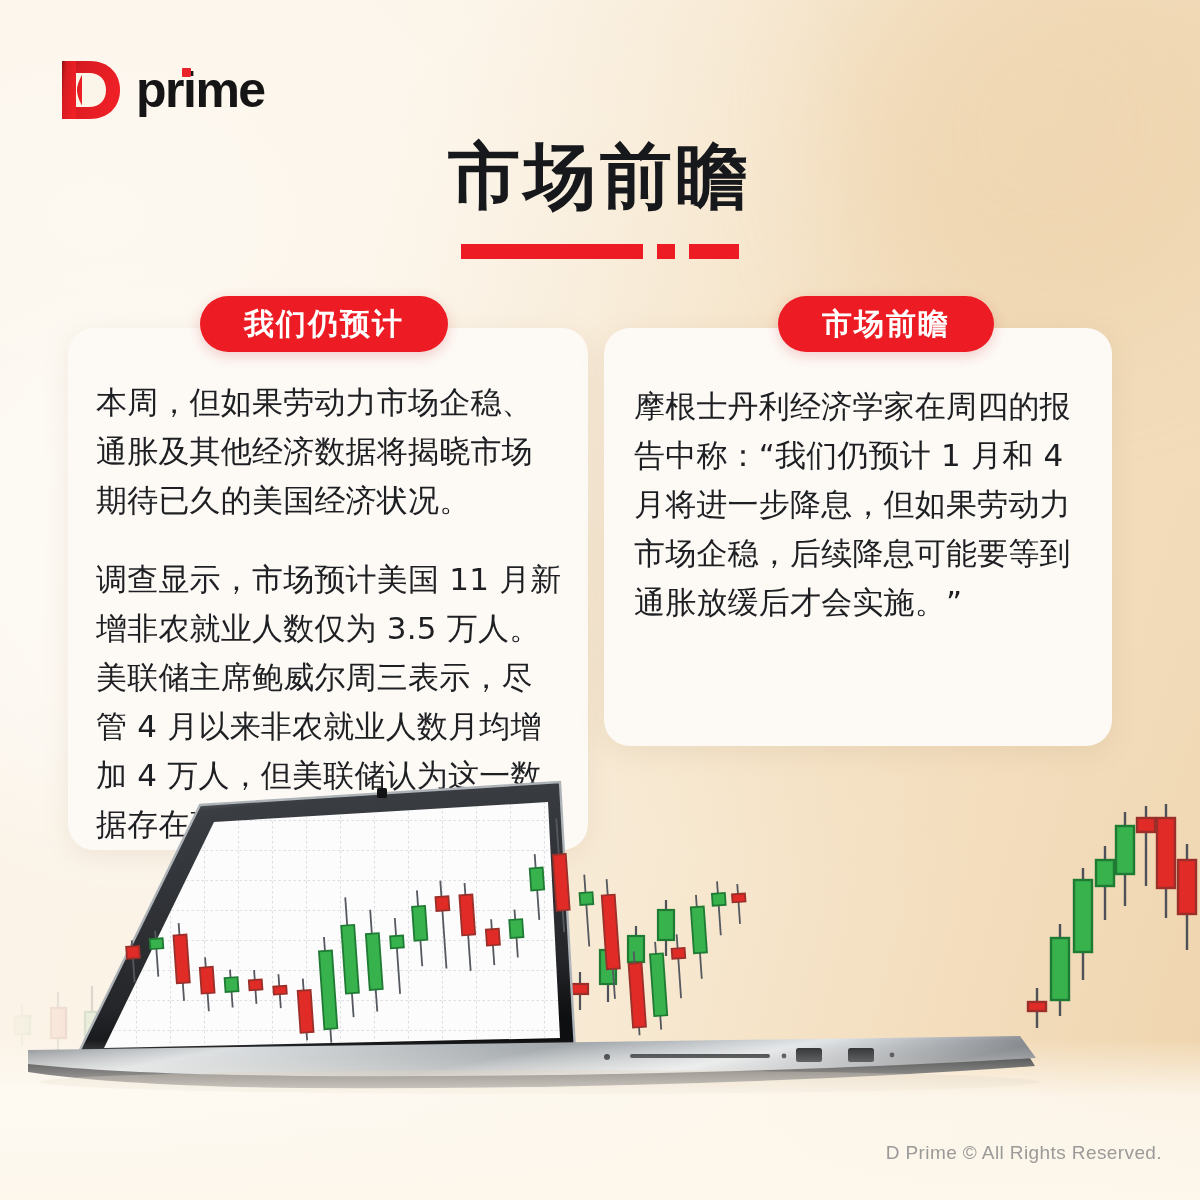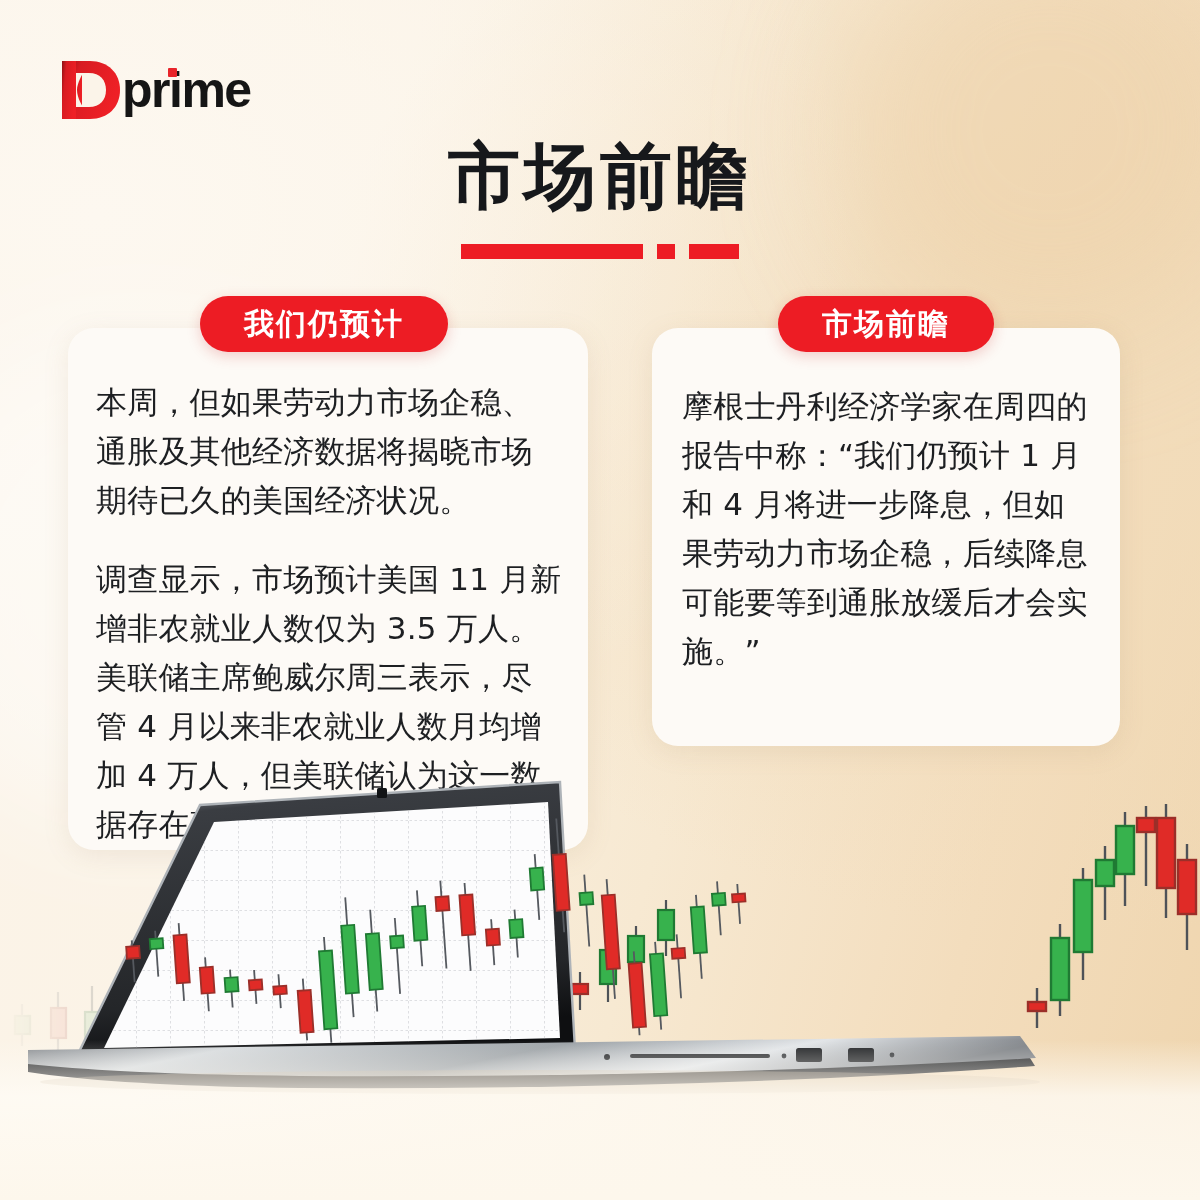--- a/index.html
+++ b/index.html
@@ -46,20 +46,21 @@
   .blob-a { left: -120px; top: 320px; width: 520px; height: 520px; background: rgba(255,255,255,.42); }
   .blob-b { right: -60px;  top: -80px; width: 420px; height: 420px; background: rgba(236,205,162,.40); }
 
   
   #logo {
     position: absolute;
     left: 56px;
     top: 58px;
     display: flex;
     align-items: center;
+    gap: 14px;
     height: 64px;
   }
   .logo-mark { width: 66px; height: 62px; display: block; }
   .logo-word {
     font-size: 50px;
     font-weight: 700;
     letter-spacing: -1.5px;
     color: #151515;
     line-height: 1;
     position: relative;
@@ -102,21 +103,21 @@
   #title-underline i.seg-short { width: 50px; }
 
   
   .card {
     position: absolute;
     background: #fdfaf6;
     border-radius: 26px;
     box-shadow: 0 6px 26px rgba(160,130,95,.13);
   }
   #card-left  { left: 68px;  top: 328px; width: 520px; height: 522px; }
-  #card-right { left: 652px; top: 328px; width: 468px; height: 418px; }
+  #card-right { left: 604px; top: 328px; width: 508px; height: 418px; }
 
   .card-body {
     padding: 52px 30px 0 30px;
     font-size: 31px;
     line-height: 1.58;
     color: #1d1f22;
     font-family: "DejaVu Sans", "Liberation Sans", sans-serif;
     font-weight: 500;
     letter-spacing: .2px;
   }
@@ -408,14 +409,15 @@
       <rect x="796" y="288" width="26" height="14" rx="2.5" fill="#1d1f22"></rect>
       <rect x="848" y="288" width="26" height="14" rx="2.5" fill="#1d1f22"></rect>
       <circle cx="892" cy="295" r="2.4" fill="#33363a"></circle>
 
       <ellipse cx="540" cy="322" rx="500" ry="12" fill="#c9b498" opacity="0.35"></ellipse>
     </g>
   </svg>
 
   <div class="bg-sheen"></div>
 
+  <div id="footer">D Prime © All Rights Reserved.</div>
 
 </div>
 
 </body></html>

